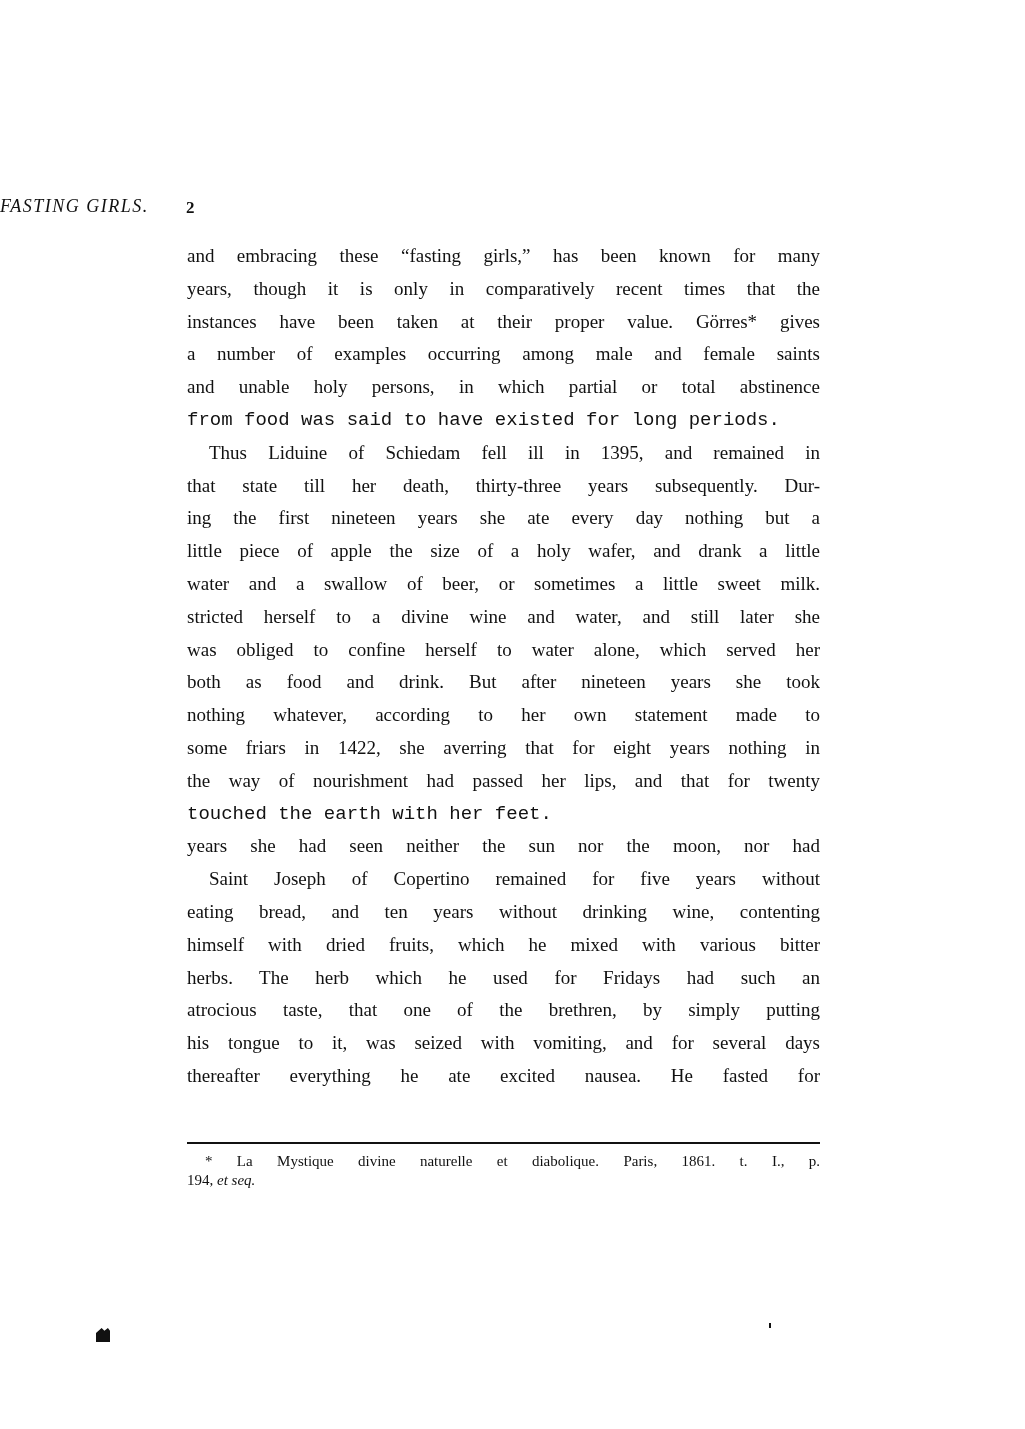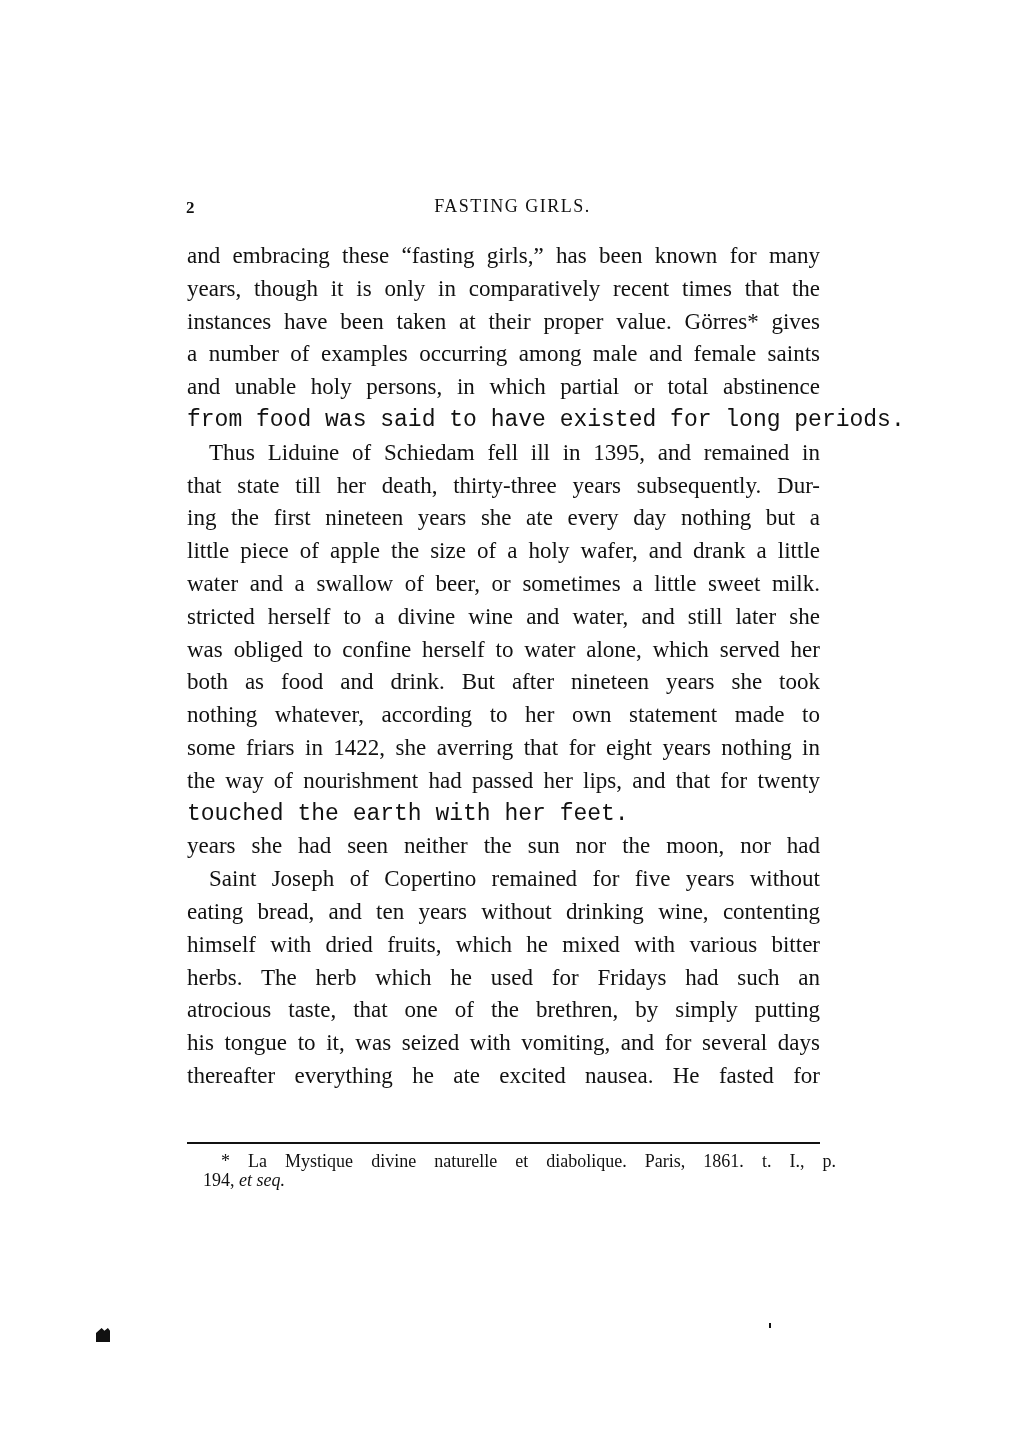--- a/index.html
+++ b/index.html
@@ -10,40 +10,40 @@
       overflow: hidden;
       font-family: "Liberation Serif", "DejaVu Serif", serif;
       color: #111111;
     }
     .page-number {
       position: absolute; left: 186px; top: 198px;
       font-size: 17px; font-weight: bold;
     }
     .running-head {
       position: absolute; left: 0; width: 1025px; top: 196px;
-      text-align: center; font-size: 18px;
+      text-align: left; font-style: italic; font-size: 18px;
       letter-spacing: 1.5px;
     }
     .body-text {
       position: absolute; left: 187px; width: 633px; top: 240px;
-      font-size: 23px; line-height: 32.8px;
+      font-size: 19px; line-height: 32.8px;
     }
     .line {
       display: block; height: 32.8px; white-space: nowrap;
       text-align: justify; text-align-last: justify;
     }
     .line.last { text-align-last: left; font-family: Liberation Mono, monospace; }
     .line.indent { padding-left: 22px; }
     .footnote-rule {
       position: absolute; left: 187px; width: 633px; top: 1142px;
       height: 2px; background: #111111;
     }
     .footnote {
-      position: absolute; left: 203px; width: 633px; top: 1152px;
-      font-size: 18px; line-height: 19px;
+      position: absolute; left: 187px; width: 633px; top: 1152px;
+      font-size: 15px; line-height: 19px;
     }
     .fn-line { display: block; white-space: nowrap; }
     .fn-line.first { padding-left: 18px; text-align: justify; text-align-last: justify; }
     .fn-italic { font-style: italic; }
     .mark-left {
       position: absolute; left: 96px; top: 1328px;
       width: 14px; height: 14px; background: #111111;
       clip-path: polygon(0 35%, 40% 0, 60% 20%, 85% 0, 100% 20%, 100% 100%, 0 100%);
     }
     .mark-right {

